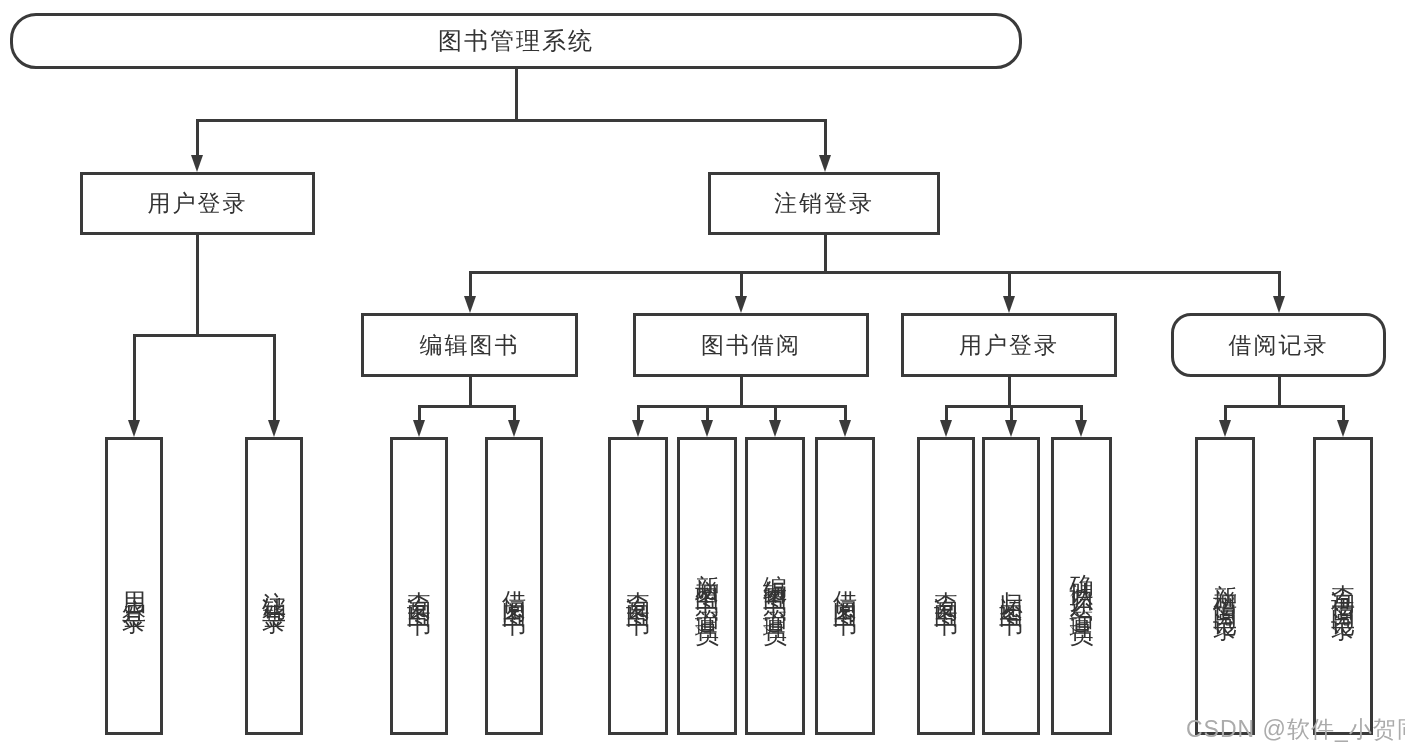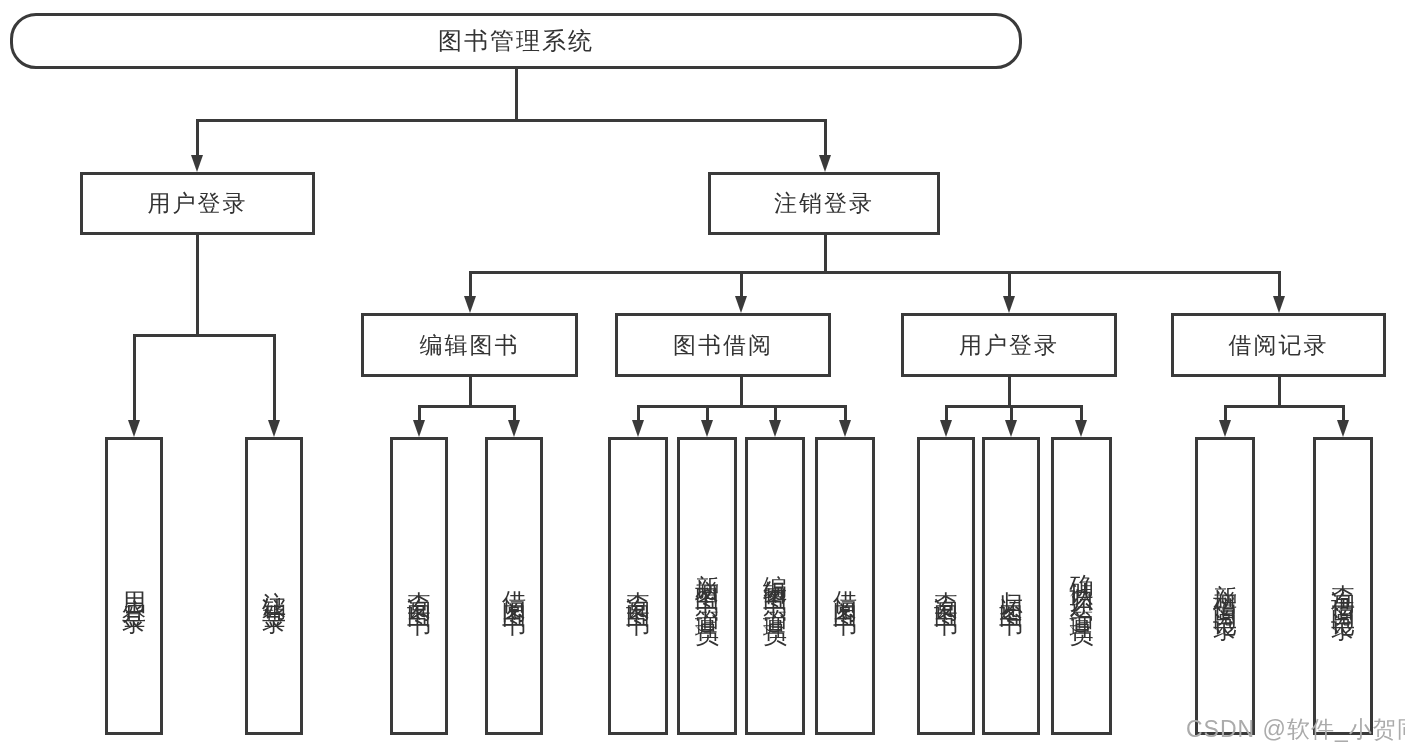--- a/index.html
+++ b/index.html
@@ -120,23 +120,23 @@
       <div class="arrow" style="left: 1005px; top: 420px;"></div>
       <div class="arrow" style="left: 1075px; top: 420px;"></div>
       <div class="arrow" style="left: 1219px; top: 420px;"></div>
       <div class="arrow" style="left: 1337px; top: 420px;"></div>
     </div>
   <div id="node-layer">
       <div class="node h title" style="left: 10px; top: 13px; width: 1012px; height: 56px; border-radius: 26px;">图书管理系统</div>
       <div class="node h" style="left: 80px; top: 172px; width: 235px; height: 63px;">用户登录</div>
       <div class="node h" style="left: 708px; top: 172px; width: 232px; height: 63px;">注销登录</div>
       <div class="node h" style="left: 361px; top: 313px; width: 217px; height: 64px;">编辑图书</div>
-      <div class="node h" style="left: 615px; top: 313px; width: 216px; height: 64px;">图书借阅</div>
+      <div class="node h" style="left: 633px; top: 313px; width: 236px; height: 64px;">图书借阅</div>
       <div class="node h" style="left: 901px; top: 313px; width: 216px; height: 64px;">用户登录</div>
-      <div class="node h" style="left: 1171px; top: 313px; width: 215px; height: 64px;">借阅记录</div>
+      <div class="node h" style="left: 1171px; top: 313px; width: 215px; height: 64px; border-radius: 20px;">借阅记录</div>
       <div class="node v" style="left: 105px; top: 437px; width: 58px; height: 298px;">用户登录</div>
       <div class="node v" style="left: 245px; top: 437px; width: 58px; height: 298px;">注销登录</div>
       <div class="node v" style="left: 390px; top: 437px; width: 58px; height: 298px;">查询图书</div>
       <div class="node v" style="left: 485px; top: 437px; width: 58px; height: 298px;">借阅图书</div>
       <div class="node v" style="left: 608px; top: 437px; width: 60px; height: 298px;">查询图书</div>
       <div class="node v" style="left: 677px; top: 437px; width: 60px; height: 298px;">新增图书（管理员）</div>
       <div class="node v" style="left: 745px; top: 437px; width: 60px; height: 298px;">编辑图书（管理员）</div>
       <div class="node v" style="left: 815px; top: 437px; width: 60px; height: 298px;">借阅图书</div>
       <div class="node v" style="left: 917px; top: 437px; width: 58px; height: 298px;">查询图书</div>
       <div class="node v" style="left: 982px; top: 437px; width: 58px; height: 298px;">归还图书</div>

